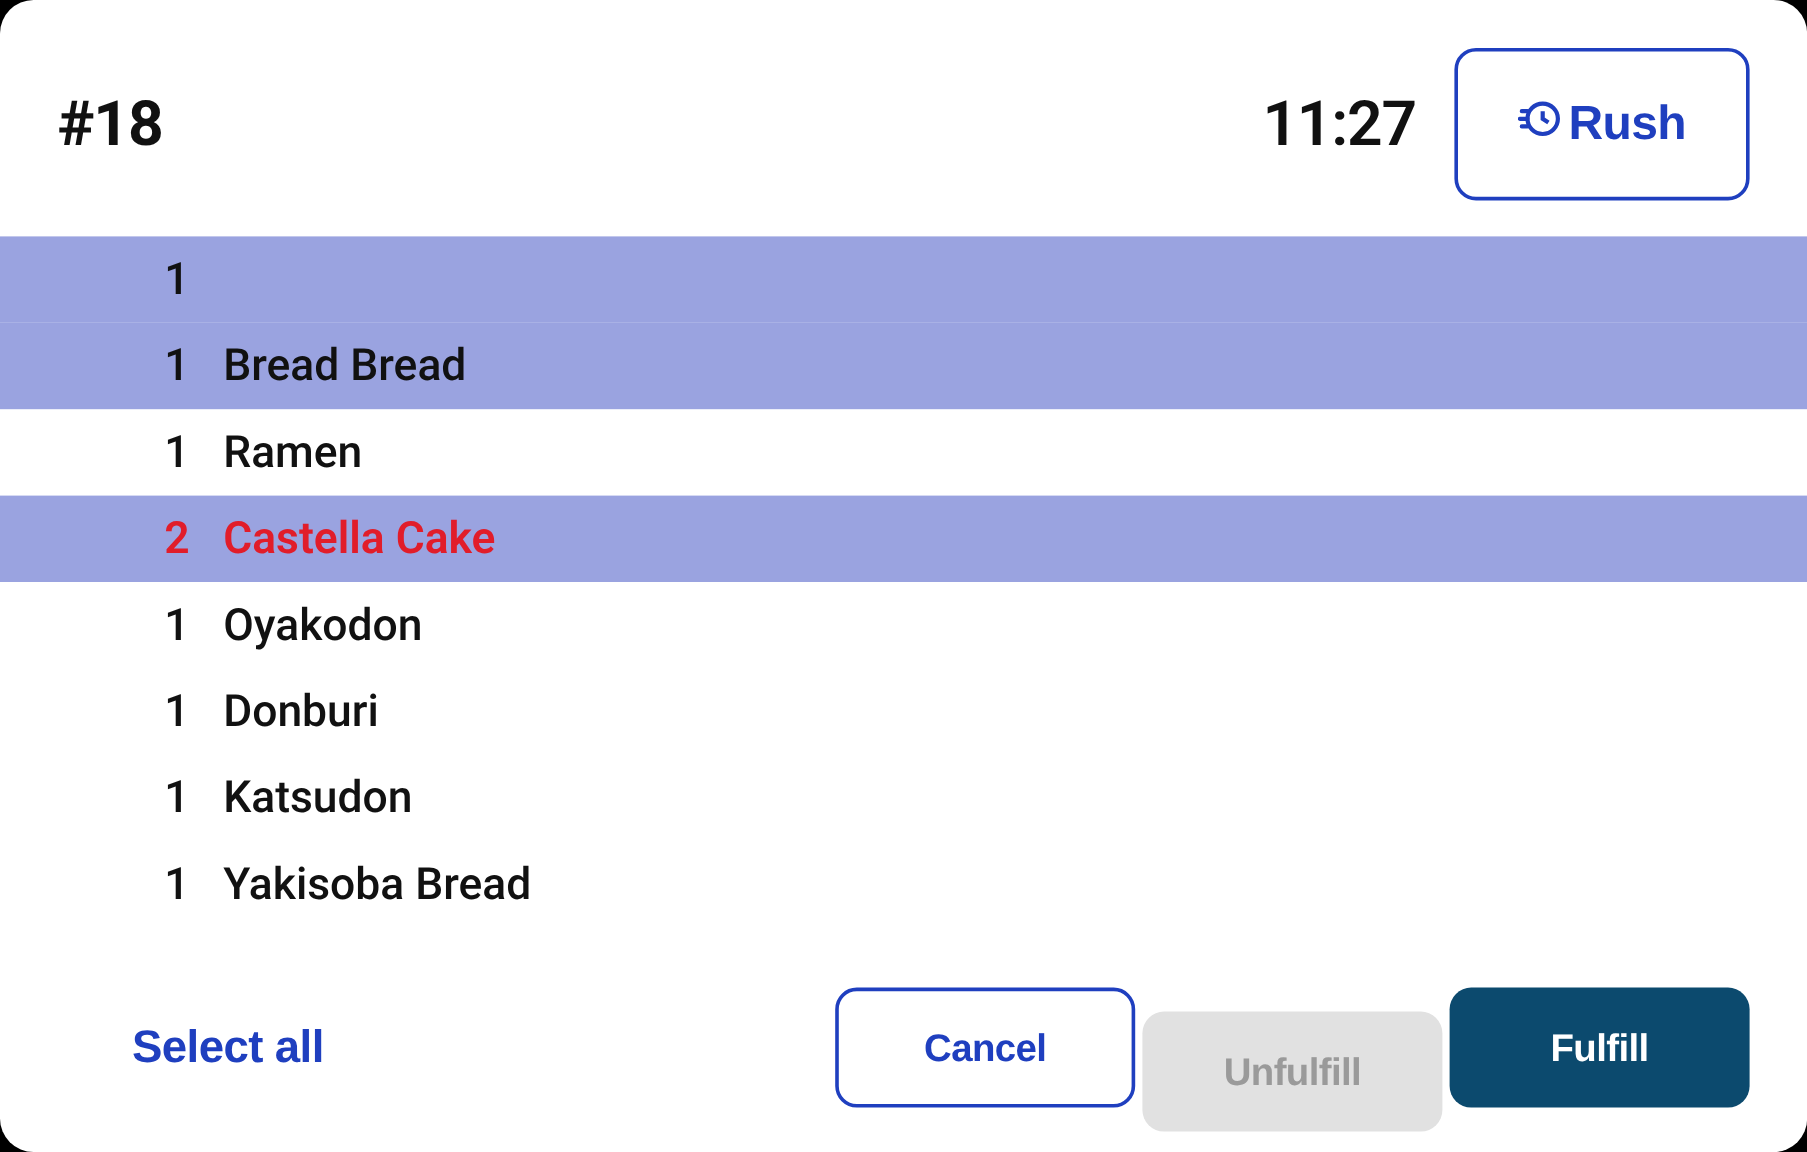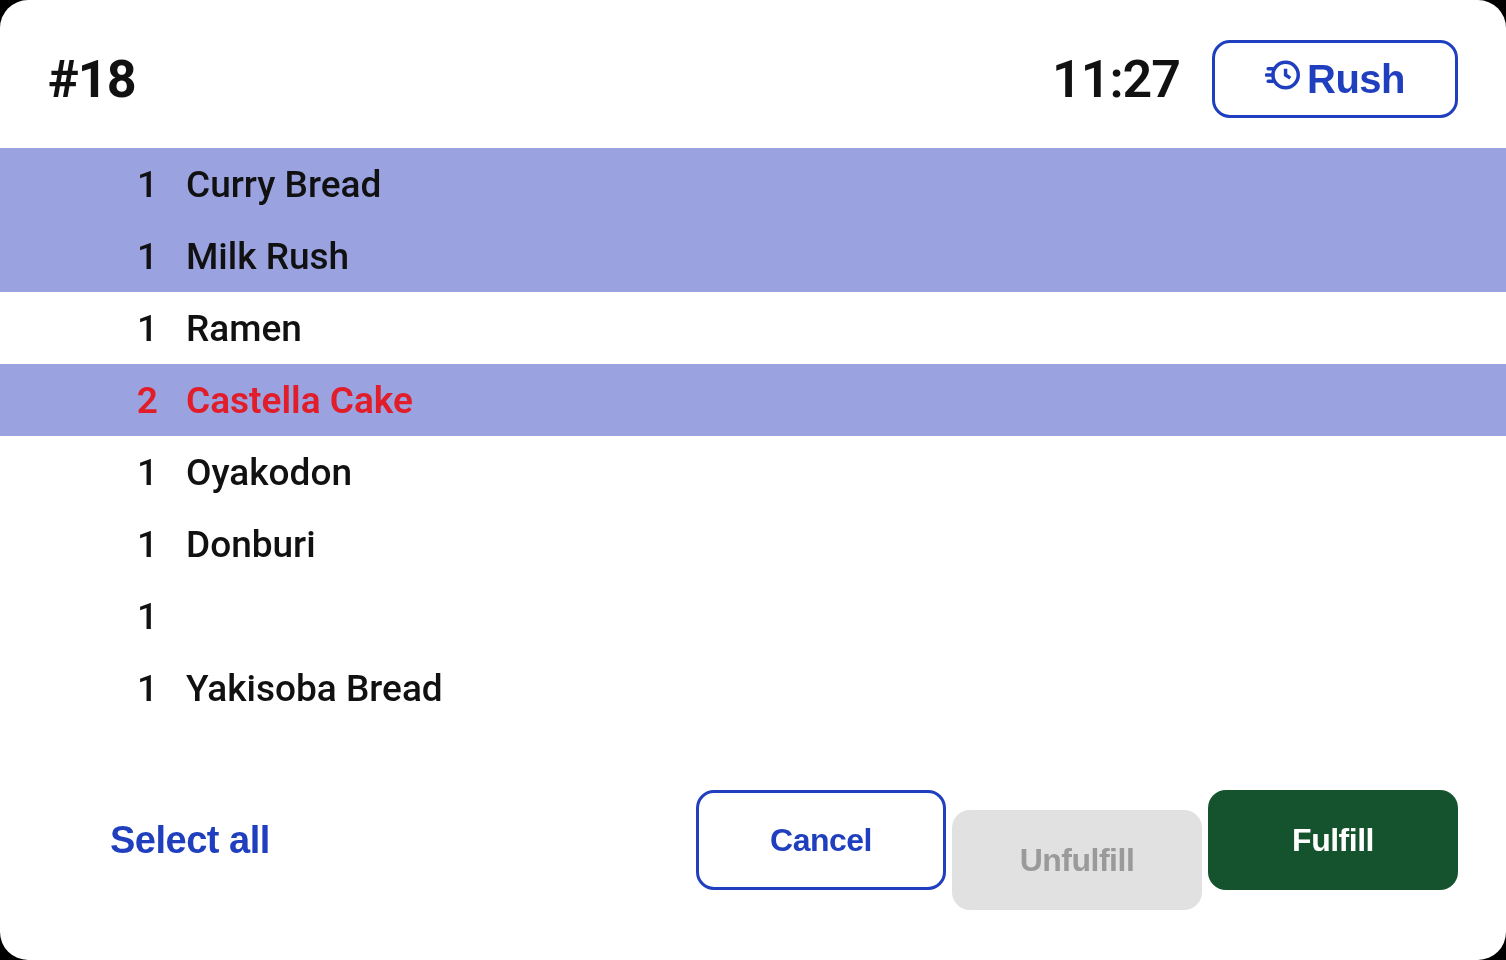--- a/index.html
+++ b/index.html
@@ -39,21 +39,21 @@
     font-weight: 600;
     color: #111;
     letter-spacing: -1px;
     margin-right: 8px;
   }
   .hbtn {
     display: inline-flex;
     align-items: center;
     justify-content: center;
     gap: 4px;
-    height: 78px;
+    height: 127px;
     min-width: 246px;
     padding: 0 34px;
     border: 3px solid #1f3fbf;
     border-radius: 18px;
     background: #fff;
     color: #1f3fbf;
     font-size: 40px;
     font-weight: 600;
     cursor: pointer;
     letter-spacing: -0.5px;
@@ -111,21 +111,21 @@
     border: 3px solid #1f3fbf;
     color: #1f3fbf;
   }
   .fbtn.muted {
     background: #e1e1e1;
     border: none;
     color: #9a9a9a;
     margin-top: 40px;
   }
   .fbtn.primary {
-    background: #14532d;
+    background: #0c4a6e;
     border: none;
     color: #fff;
   }
 </style>
 </head>
 <body>
 
 <div class="card">
 
   <div class="header">
@@ -142,44 +142,44 @@
           </svg>
       </span>
       <span>Rush</span>
     </button>
 
   </div>
 
   <div class="items" id="items">
       <div class="item-row selected">
         <span class="qty">1</span>
-        <span class="name">Curry Bread</span>
       </div>
       <div class="item-row selected">
         <span class="qty">1</span>
-        <span class="name">Milk Rush</span>
+        <span class="name">Bread Bread</span>
       </div>
       <div class="item-row">
         <span class="qty">1</span>
         <span class="name">Ramen</span>
       </div>
       <div class="item-row selected alert">
         <span class="qty">2</span>
         <span class="name">Castella Cake</span>
       </div>
       <div class="item-row">
         <span class="qty">1</span>
         <span class="name">Oyakodon</span>
       </div>
       <div class="item-row">
         <span class="qty">1</span>
         <span class="name">Donburi</span>
       </div>
       <div class="item-row">
         <span class="qty">1</span>
+        <span class="name">Katsudon</span>
       </div>
       <div class="item-row">
         <span class="qty">1</span>
         <span class="name">Yakisoba Bread</span>
       </div>
     </div>
 
   <div class="footer">
     <button class="link-btn">Select all</button>
     <div class="spacer"></div>

